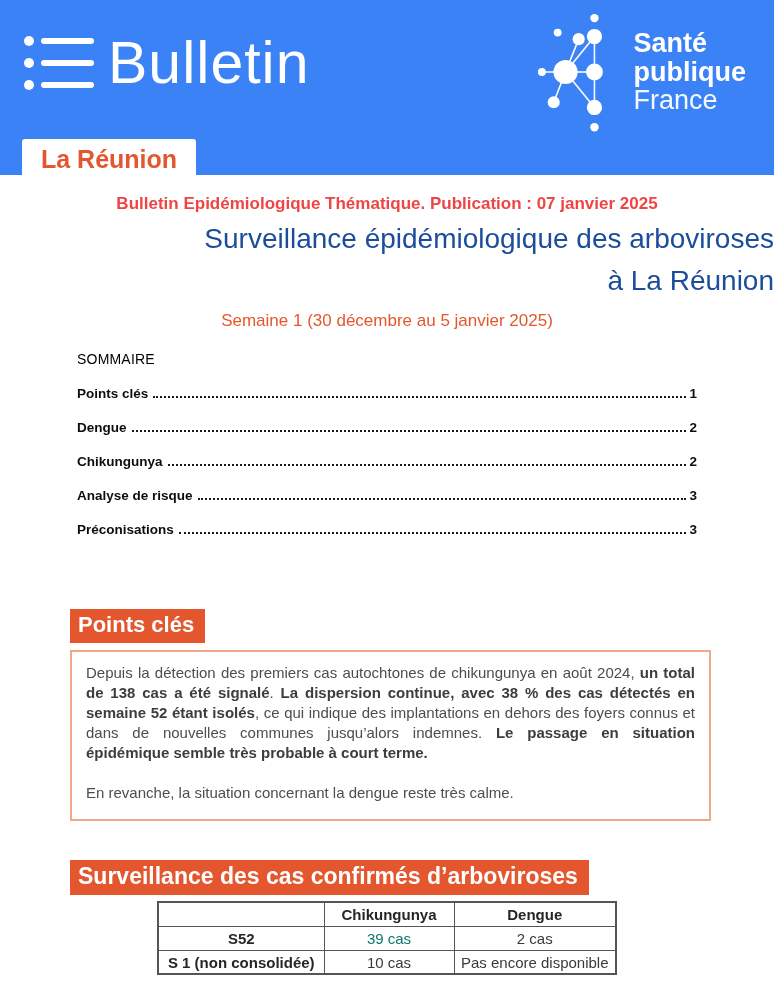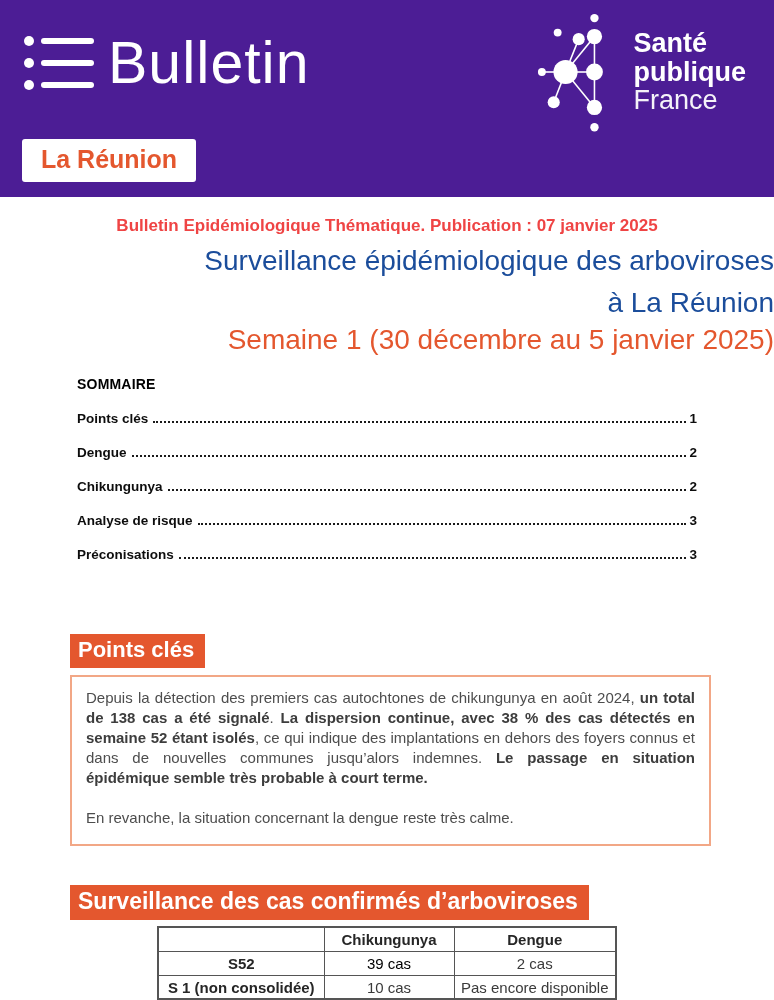--- a/index.html
+++ b/index.html
@@ -1,40 +1,40 @@
 <!DOCTYPE html>
 <html><head>
 <meta charset="utf-8">
 <style>
   * { margin:0; padding:0; box-sizing:border-box; }
   html,body { background:#ffffff; }
   body { font-family:"Liberation Sans", sans-serif; }
   .page { position:relative; width:774px; height:1000px; margin:0 auto; background:#ffffff; overflow:hidden; }
 
   
-  .masthead { position:relative; width:774px; height:197px; background:#4c1d95; }
+  .masthead { position:relative; width:774px; height:175px; background:#3b82f6; }
   .logo-bulletin { position:absolute; left:24px; top:32px; display:flex; align-items:center; }
   .list-icon { width:70px; height:62px; margin-right:14px; }
   .logo-text { color:#ffffff; font-size:59px; font-weight:400; letter-spacing:1px; line-height:1; }
   .spf-logo { position:absolute; right:28px; top:10px; display:flex; align-items:center; }
   .spf-net { width:92px; height:124px; margin-right:8px; }
   .spf-text { color:#ffffff; font-size:27px; line-height:1.06; }
   .spf-bold { font-weight:bold; }
   .spf-light { font-weight:normal; opacity:.95; }
   .region-badge { position:absolute; left:22px; top:139px; background:#ffffff; color:#E4572E;
     font-size:25px; font-weight:bold; padding:8px 19px 10px 19px; border-radius:3px; line-height:1; }
 
   
   .pub-line { margin-top:19px; text-align:center; color:#ef4444; font-size:17px; font-weight:bold; }
   .doc-title { margin-top:4px; text-align:right; color:#1B4D9B; font-size:28px; font-weight:normal; line-height:1.5; }
-  .subtitle { text-align:right; color:#E4572E; font-size:28px; font-weight:normal; }
+  .subtitle { margin-top:9px; text-align:center; color:#E4572E; font-size:17px; font-weight:normal; }
 
   
   .sommaire { margin:20px 77px 0 77px; }
-  .som-head { font-size:14px; font-weight:bold; color:#000; letter-spacing:.2px; }
+  .som-head { font-size:14px; font-weight:normal; color:#000; letter-spacing:.2px; }
   .toc-entry { display:flex; align-items:flex-end; margin-top:19px; font-size:13.5px; font-weight:bold; color:#0d0d0d; }
   .toc-label { white-space:nowrap; }
   .toc-leader { flex:1; border-bottom:2px dotted #1a1a1a; margin:0 3px 3px 5px; }
   .toc-page { white-space:nowrap; }
 
   
   .sec-head { display:inline-block; margin-left:70px; background:#E4572E; color:#ffffff;
     font-weight:bold; font-size:22px; padding:4px 11px 6px 8px; line-height:1.1; }
   .sec-head-kp { margin-top:72px; }
   .sec-head-surv { margin-top:22px; font-size:23px; }
@@ -48,21 +48,21 @@
   
   .surv-table { border-collapse:collapse; margin:6px 0 0 157px; table-layout:fixed;
     border:2px solid #555555; }
   .surv-table td, .surv-table th { border:1px solid #555555; font-size:15px; text-align:center;
     height:24px; padding:1px 6px; color:#3a3a3a; font-weight:normal; vertical-align:middle; }
   .surv-table col.c1 { width:166px; }
   .surv-table col.c2 { width:130px; }
   .surv-table col.c3 { width:162px; }
   .surv-table th.colhead { font-weight:bold; color:#262626; }
   .surv-table td.rowlabel { font-weight:bold; color:#262626; }
-  .surv-table td.pink { color:#000000; }
+  .surv-table td.pink { color:#0f766e; }
 </style>
 </head>
 <body>
 
 <div class="page">
 
   <header class="masthead">
     <div class="logo-bulletin">
       <svg class="list-icon" viewBox="0 0 70 62" aria-hidden="true">
         <circle cx="5" cy="9" r="5" fill="#fff"></circle>

